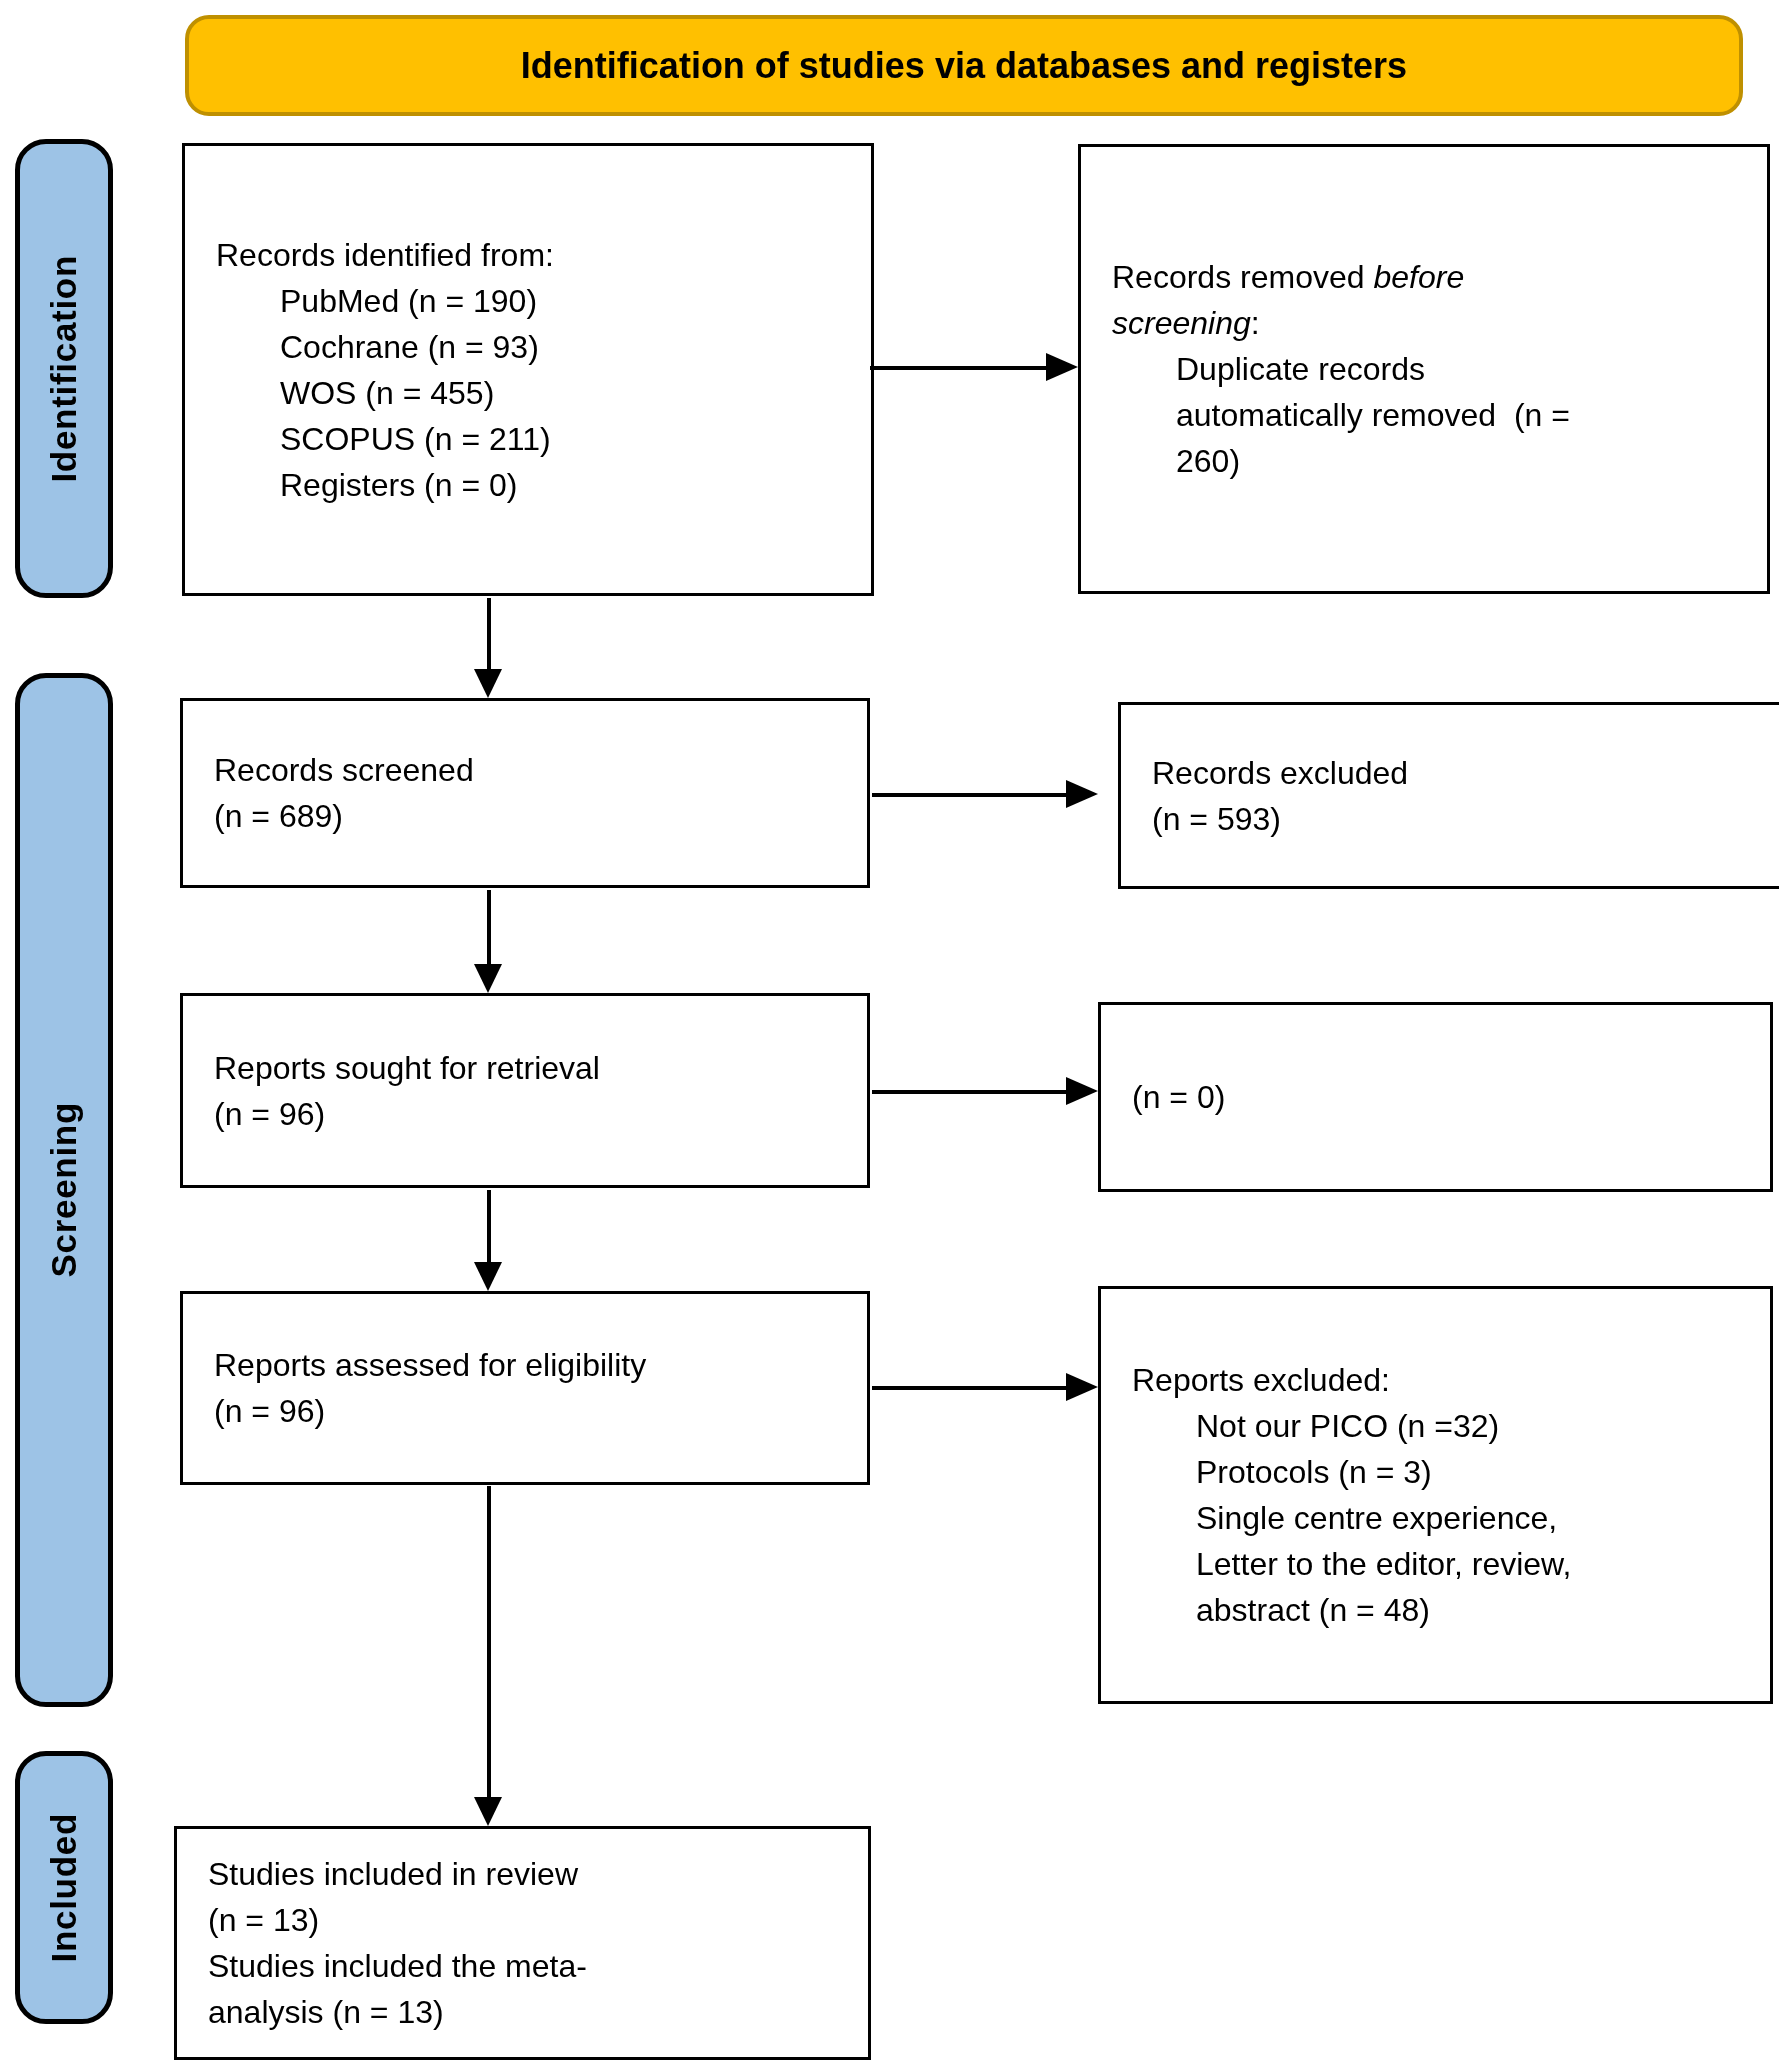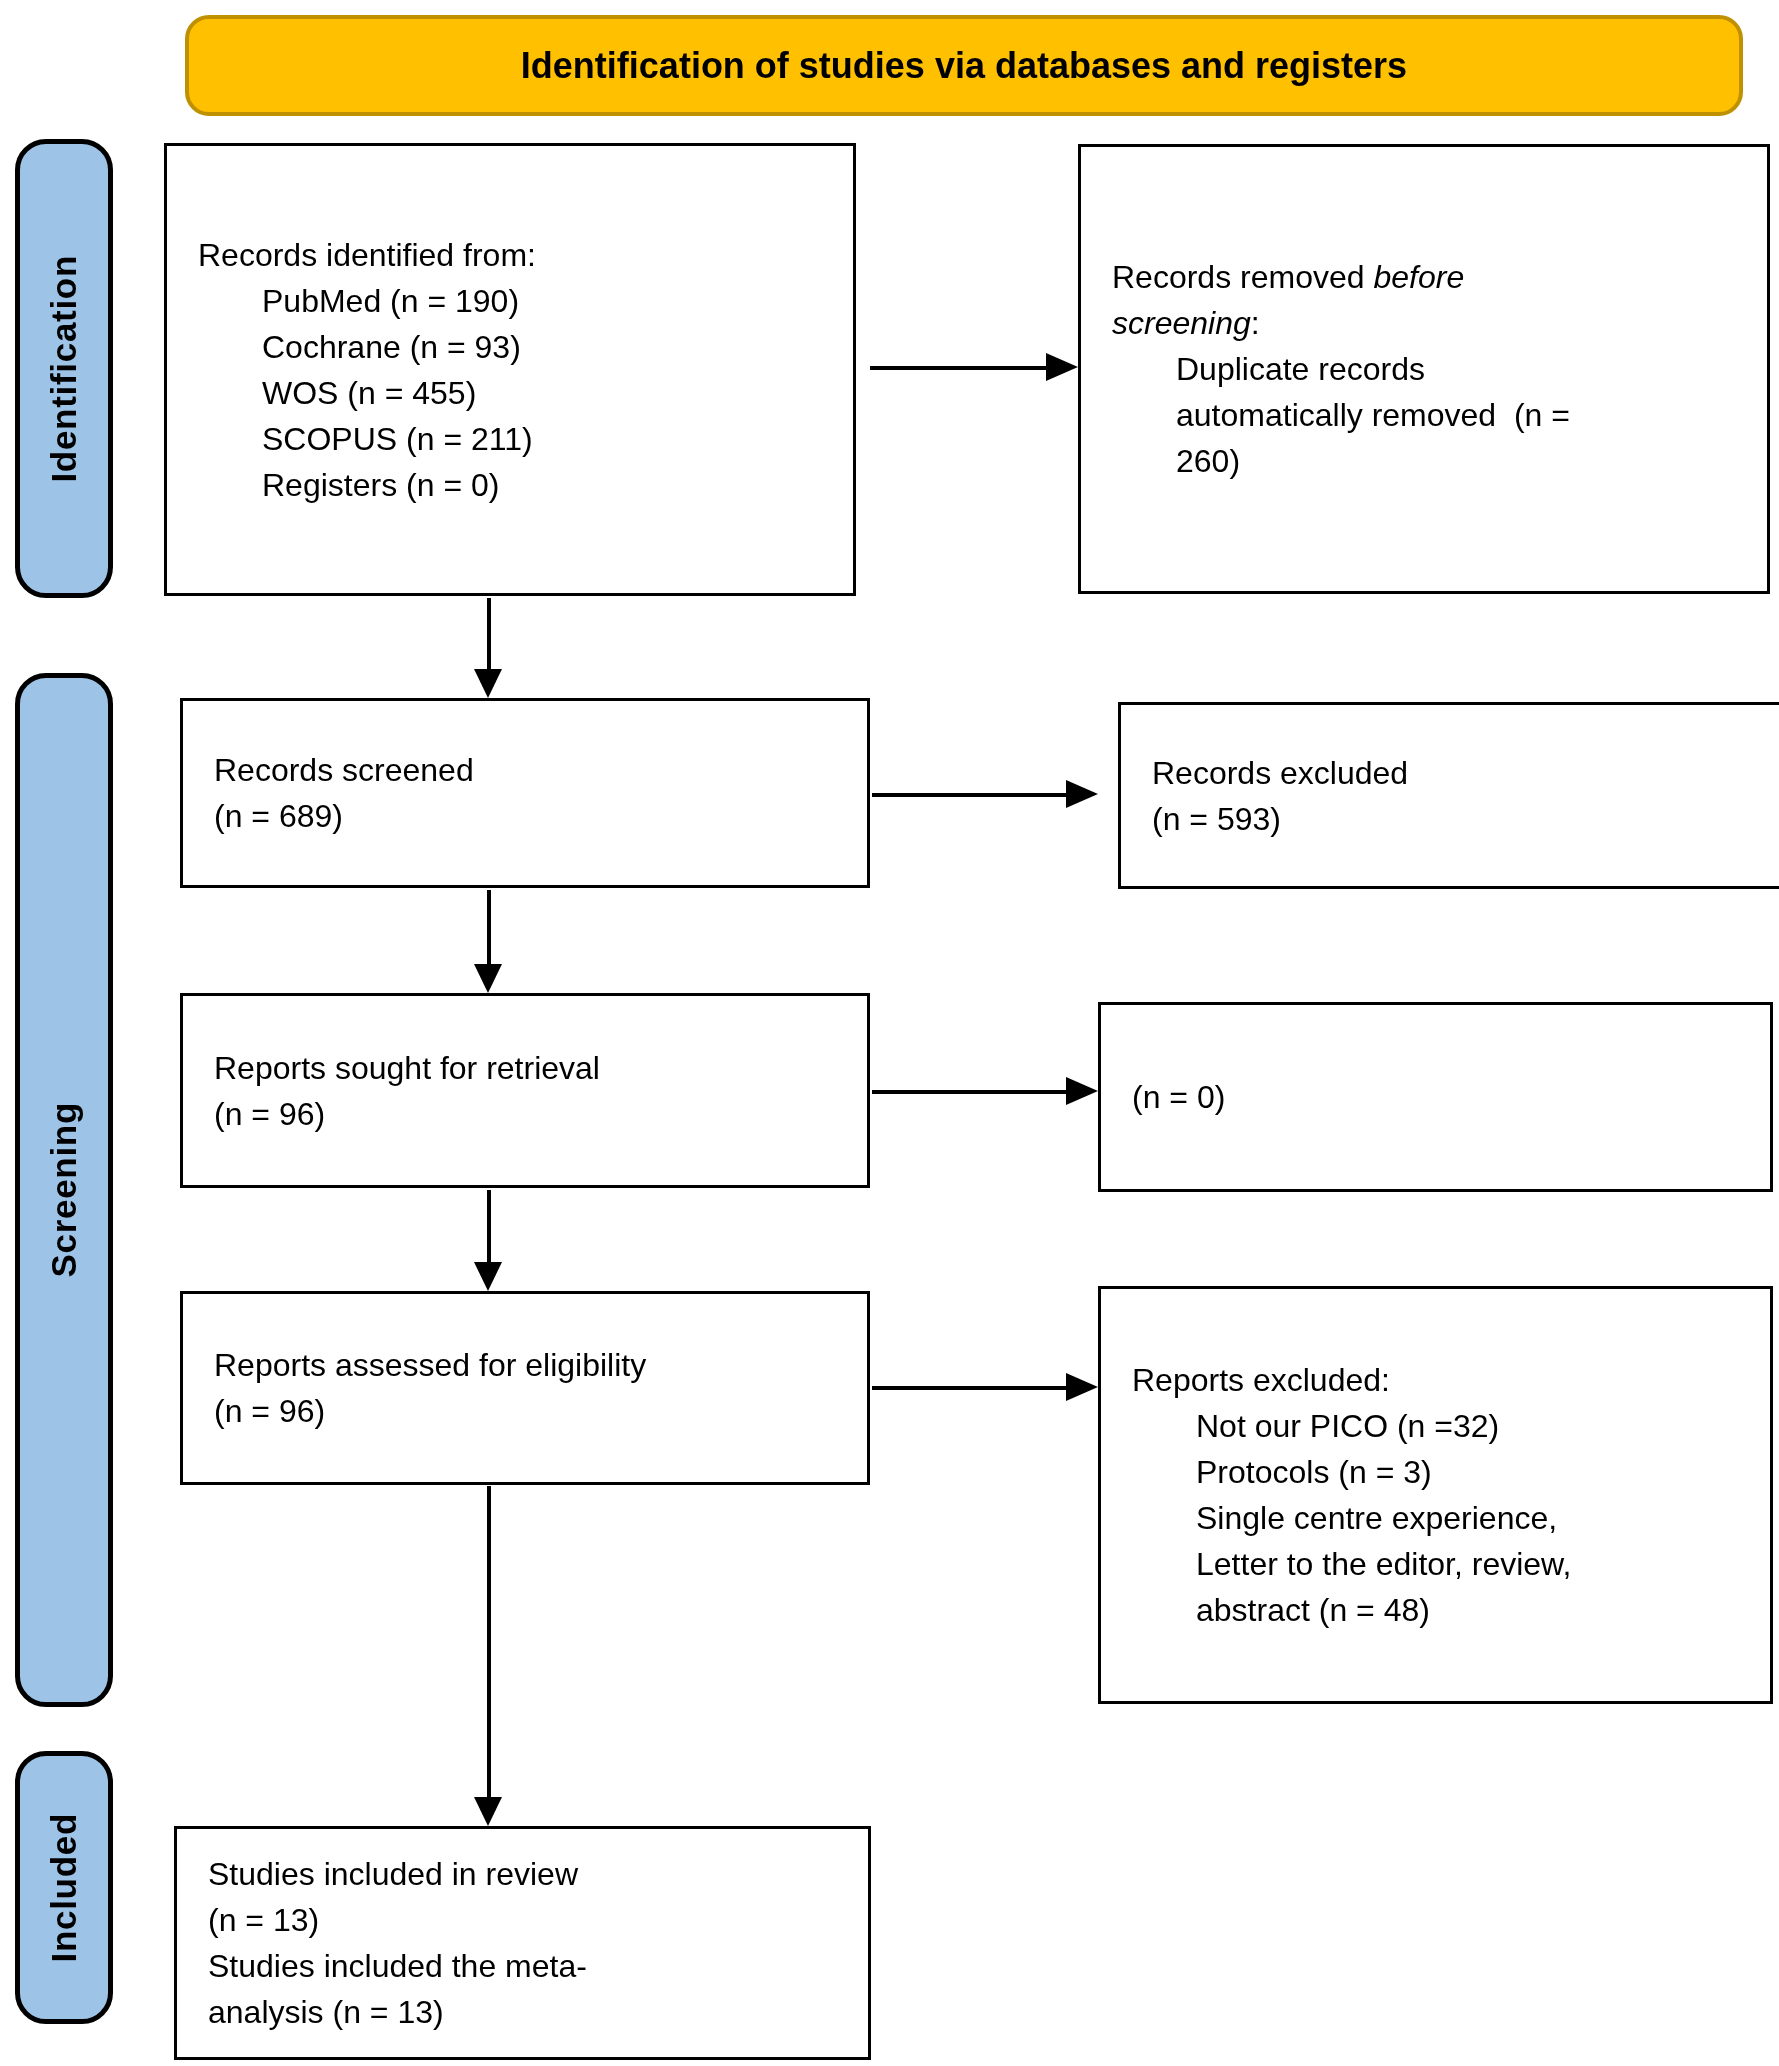--- a/index.html
+++ b/index.html
@@ -98,21 +98,21 @@
   <div class="stage" style="left:15.3px; top:139px; width:98px; height:459px;">
     <span class="stage-text">Identification</span>
   </div>
   <div class="stage" style="left:15.3px; top:673px; width:98px; height:1034px;">
     <span class="stage-text">Screening</span>
   </div>
   <div class="stage" style="left:15.3px; top:1751px; width:98px; height:273px;">
     <span class="stage-text">Included</span>
   </div>
 
-  <div class="box" style="left:164px; top:143px; width:692px; height:453px;">
+  <div class="box" style="left:182px; top:143px; width:692px; height:453px;">
     <div class="line">Records identified from:</div>
     <div class="line indent">PubMed (n = 190)</div>
     <div class="line indent">Cochrane (n = 93)</div>
     <div class="line indent">WOS (n = 455)</div>
     <div class="line indent">SCOPUS (n = 211)</div>
     <div class="line indent">Registers (n = 0)</div>
   </div>
 
   <div class="box" style="left:1078px; top:144px; width:692px; height:450px;">
     <div class="line"><span>Records removed </span><span class="it">before</span></div>

